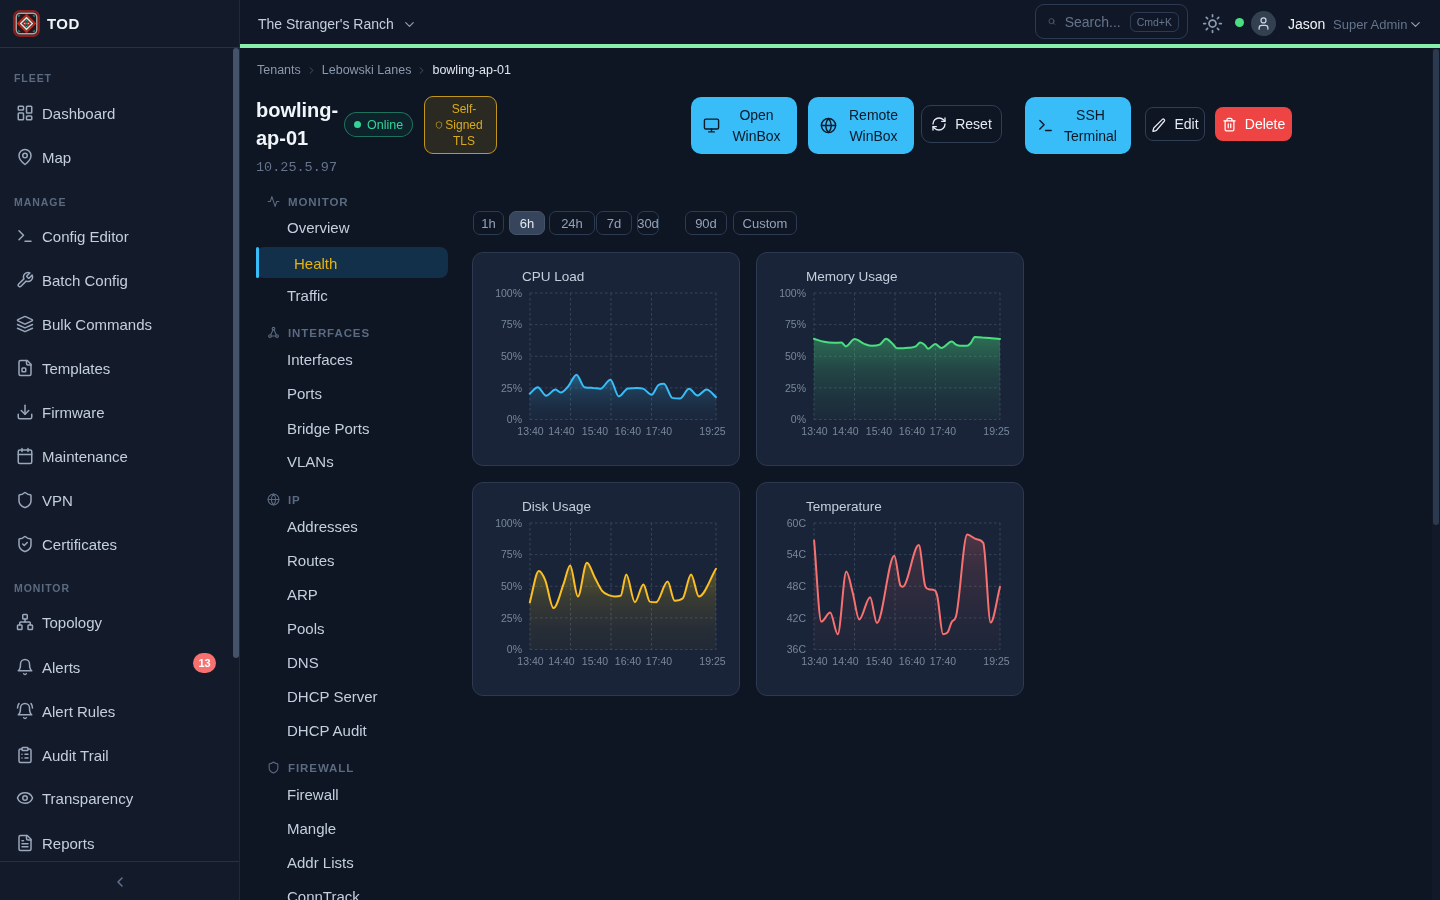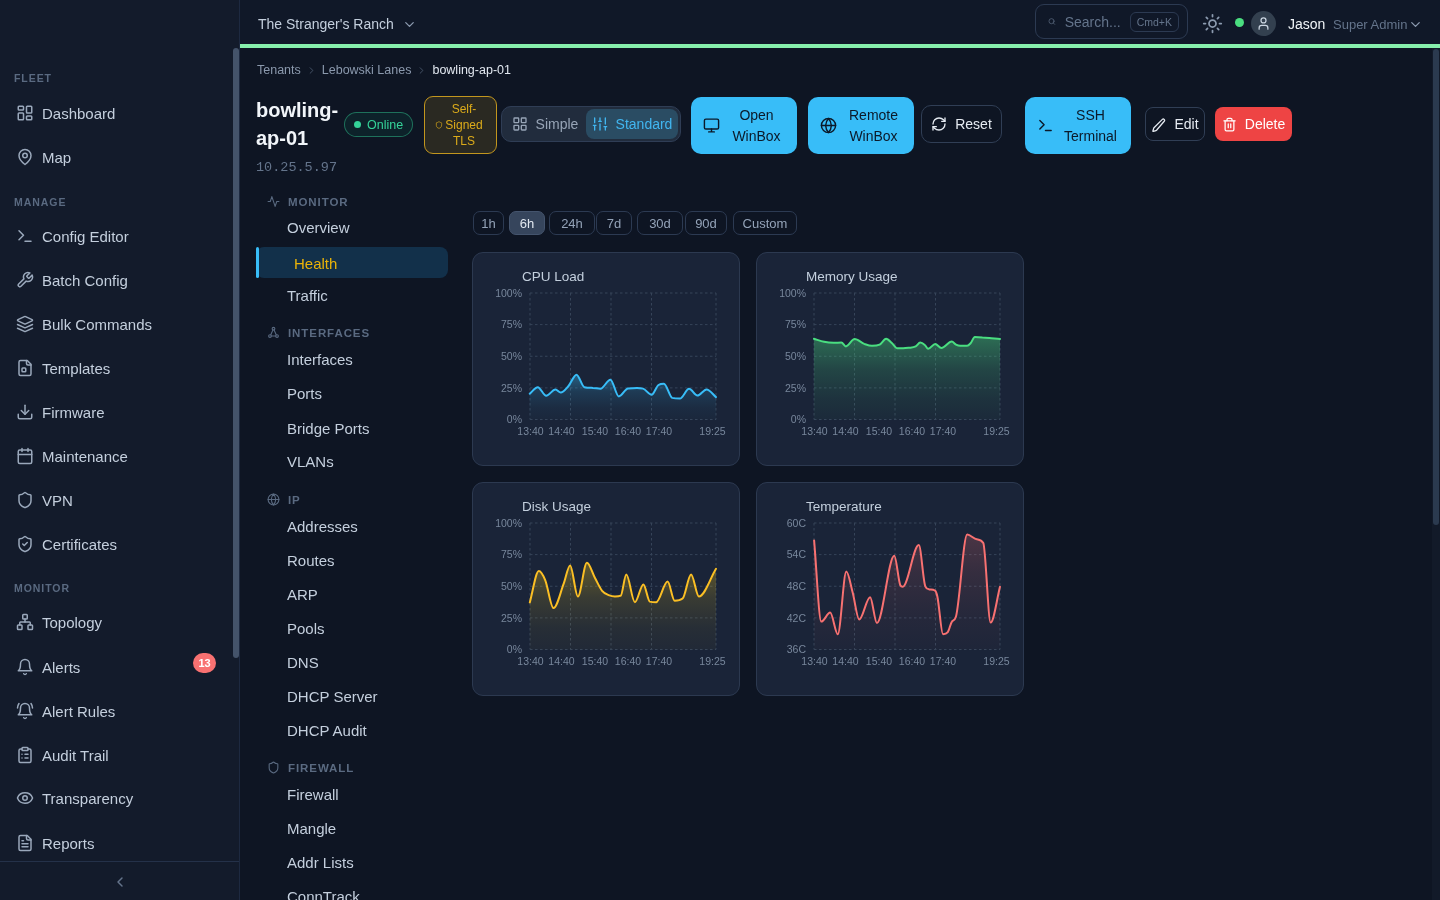--- a/index.html
+++ b/index.html
@@ -57,20 +57,34 @@
 
 .pill { position:absolute; top:163px; height:24px; border:1px solid #2c3a52; border-radius:7px; color:#94a3b8; font-size:13px; display:flex; align-items:center; justify-content:center; }
 .pill.sel { background:#36455c; border-color:#44546d; color:#e2e8f0; }
 
 .card { position:absolute; width:268px; height:214px; background:#1a2438; border:1px solid #2c3950; border-radius:11px; }
 .card .ct { position:absolute; left:17px; top:16px; font-size:13.5px; color:#c3cfdd;margin-left:32px; }
 </style>
 </head>
 <body>
 <div id="sidebar">
+<div class="logo-row">
+ <svg width="27" height="27" viewBox="0 0 27 27" style="position:absolute;left:13px;top:10px">
+  <rect x="1" y="1" width="25" height="25" rx="6" fill="#2a151d" stroke="#8c1f1a" stroke-width="2"></rect>
+  <rect x="3.2" y="3.2" width="20.6" height="20.6" rx="4" fill="none" stroke="#a9a9a6" stroke-width="1.5"></rect>
+  <path d="M13.5 4.9 22.1 13.5 13.5 22.1 4.9 13.5Z" fill="none" stroke="#c3291d" stroke-width="1.7"></path>
+  <path d="M13.5 7.6 19.4 13.5 13.5 19.4 7.6 13.5Z" fill="none" stroke="#e8dfcf" stroke-width="1.5"></path>
+  <path d="M13.5 10.2 16.8 13.5 13.5 16.8 10.2 13.5Z" fill="none" stroke="#c3291d" stroke-width="1.3"></path>
+  <path d="M10.6 13.5 12.5 12.4v2.2Z M16.4 13.5 14.5 12.4v2.2Z" fill="#e8dfcf"></path>
+  <rect x="12.45" y="12.45" width="2.1" height="2.1" fill="#2a9d8f"></rect>
+  <path d="M13.5 9.1 14.4 10.9 12.6 10.9Z M13.5 17.9 14.4 16.1 12.6 16.1Z" fill="#2a9d8f"></path>
+  <path d="M5.3 5.3 7.6 5.3 5.3 7.6Z M21.7 5.3 19.4 5.3 21.7 7.6Z M5.3 21.7 7.6 21.7 5.3 19.4Z M21.7 21.7 19.4 21.7 21.7 19.4Z" fill="#2a9d8f"></path>
+ </svg>
+ <span class="logo-txt">TOD</span>
+</div>
 <div class="sec-label" style="top:72px">FLEET</div>
 <div class="sb-item" style="top:101px"><svg class="ic" width="18" height="18" viewBox="0 0 24 24" fill="none" stroke="#9aa8bb" stroke-width="2" stroke-linecap="round" stroke-linejoin="round">
         <rect x="3" y="3" width="7" height="5" rx="1"></rect>
         <rect x="3" y="12" width="7" height="9" rx="1"></rect>
         <rect x="14" y="3" width="7" height="9" rx="1"></rect>
         <rect x="14" y="16" width="7" height="5" rx="1"></rect>
       </svg>Dashboard</div>
 <div class="sb-item" style="top:145px"><svg class="ic" width="18" height="18" viewBox="0 0 24 24" fill="none" stroke="#9aa8bb" stroke-width="2" stroke-linecap="round" stroke-linejoin="round">
         <path d="M20 10c0 6-8 12-8 12s-8-6-8-12a8 8 0 0 1 16 0Z"></path>
         <circle cx="12" cy="10" r="3"></circle>
@@ -193,31 +207,20 @@
 </div>
 <div class="title">bowling-ap-01</div>
 <div class="ip">10.25.5.97</div>
 <div class="online"><span class="dot"></span>Online</div>
 <div class="tls">
       <svg width="8" height="8" viewBox="0 0 24 24" fill="none" stroke="currentColor" stroke-width="2" stroke-linecap="round" stroke-linejoin="round">
         <path d="M20 13c0 5-3.5 7.5-7.66 8.95a1 1 0 0 1-.67-.01C7.5 20.5 4 18 4 13V6a1 1 0 0 1 1-1c2 0 4.5-1.2 6.24-2.72a1.17 1.17 0 0 1 1.52 0C14.51 3.81 17 5 19 5a1 1 0 0 1 1 1z"></path>
       </svg>
       <span>Self-<br>Signed<br>TLS</span>
     </div>
-<div class="toggle">
- <div class="tg-seg tg-simple"><svg width="16" height="16" viewBox="0 0 24 24" fill="none" stroke="currentColor" stroke-width="2" stroke-linecap="round" stroke-linejoin="round">
-          <rect x="3" y="3" width="7" height="7" rx="1"></rect>
-          <rect x="14" y="3" width="7" height="7" rx="1"></rect>
-          <rect x="14" y="14" width="7" height="7" rx="1"></rect>
-          <rect x="3" y="14" width="7" height="7" rx="1"></rect>
-        </svg>Simple</div>
- <div class="tg-seg tg-std"><svg width="16" height="16" viewBox="0 0 24 24" fill="none" stroke="currentColor" stroke-width="2" stroke-linecap="round" stroke-linejoin="round">
-          <path d="M4 21v-7M4 10V3M12 21v-9M12 8V3M20 21v-5M20 12V3M2 14h4M10 8h4M18 16h4"></path>
-        </svg>Standard</div>
-</div>
 <div class="btn sky" style="left:567px;top:49px;width:106px;height:57px">
       <svg width="17" height="17" viewBox="0 0 24 24" fill="none" stroke="currentColor" stroke-width="2" stroke-linecap="round" stroke-linejoin="round">
         <circle cx="12" cy="12" r="10"></circle>
         <path d="M2 12h20"></path>
         <path d="M12 2a15.3 15.3 0 0 1 4 10 15.3 15.3 0 0 1-4 10 15.3 15.3 0 0 1-4-10 15.3 15.3 0 0 1 4-10z"></path>
       </svg>
       <span class="lbl2">Remote WinBox</span>
     </div>
 <div class="btn sky" style="left:450px;top:49px;width:106px;height:57px">
       <svg width="17" height="17" viewBox="0 0 24 24" fill="none" stroke="currentColor" stroke-width="2" stroke-linecap="round" stroke-linejoin="round">
@@ -283,21 +286,21 @@
         <path d="M20 13c0 5-3.5 7.5-7.66 8.95a1 1 0 0 1-.67-.01C7.5 20.5 4 18 4 13V6a1 1 0 0 1 1-1c2 0 4.5-1.2 6.24-2.72a1.17 1.17 0 0 1 1.52 0C14.51 3.81 17 5 19 5a1 1 0 0 1 1 1z"></path>
       </svg>FIREWALL</div>
 <div class="inav-item" style="top:738px">Firewall</div>
 <div class="inav-item" style="top:772px">Mangle</div>
 <div class="inav-item" style="top:806px">Addr Lists</div>
 <div class="inav-item" style="top:840px">ConnTrack</div>
 <div class="pill" style="left:232px;width:31px">1h</div>
 <div class="pill sel" style="left:268px;width:36px">6h</div>
 <div class="pill" style="left:308px;width:46px">24h</div>
 <div class="pill" style="left:355px;width:36px">7d</div>
-<div class="pill" style="left:396px;width:46px">30d</div>
+<div class="pill" style="left:396px;width:22px">30d</div>
 <div class="pill" style="left:444px;width:42px">90d</div>
 <div class="pill" style="left:492px;width:64px">Custom</div>
 <div class="card" style="left:231px;top:204px">
 <div class="ct">CPU Load</div>
 <svg width="268" height="214" viewBox="0 0 268 214" style="position:absolute;left:0;top:0;overflow:visible">
 <defs>
           <linearGradient id="gcpu" x1="0" y1="120" x2="0" y2="166.5" gradientUnits="userSpaceOnUse">
             <stop offset="0" stop-color="rgba(56,189,248,0.42)"></stop>
             <stop offset="0.4" stop-color="rgba(56,189,248,0.15)"></stop>
             <stop offset="0.75" stop-color="rgba(56,189,248,0.05)"></stop>

